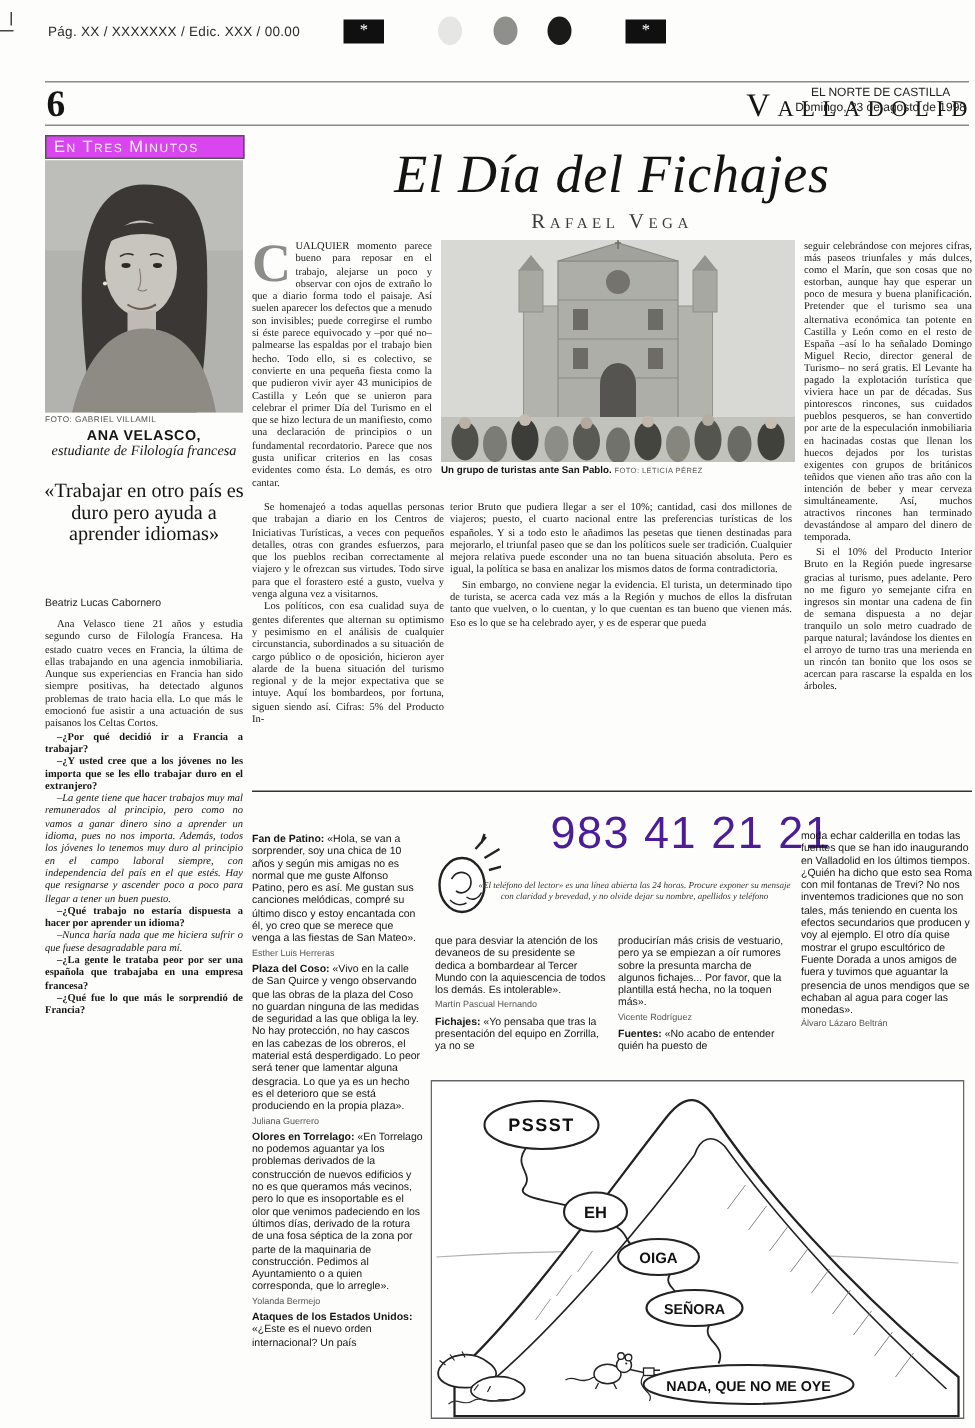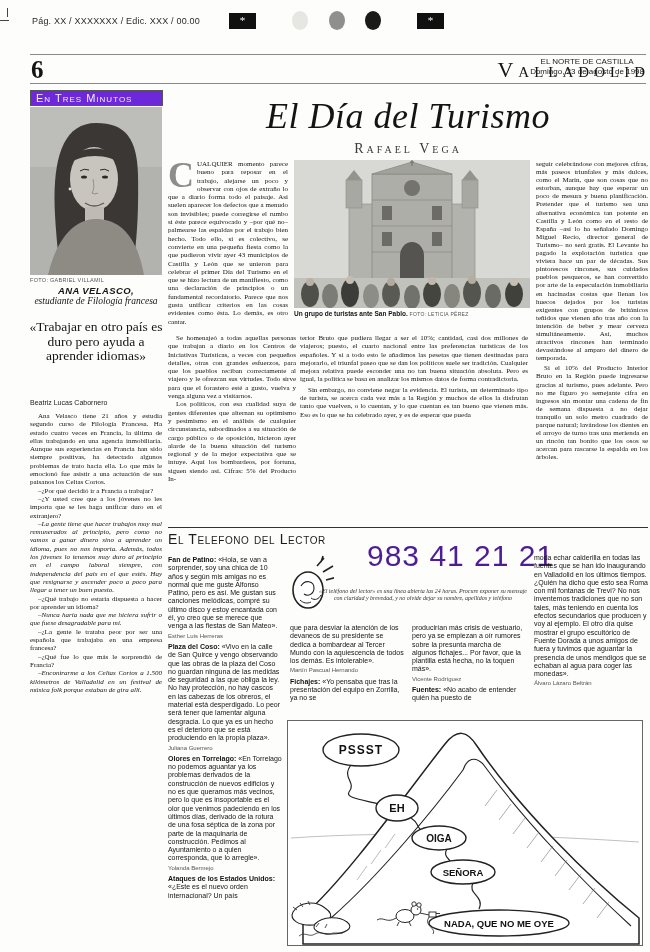--- a/index.html
+++ b/index.html
@@ -15,38 +15,38 @@
   .crop-mark-h{position:absolute;left:0;top:20px;width:9px;height:1px;background:#444;}
   
   .rule{position:absolute;left:30px;right:4px;border-top:1px solid #8a8a86;}
   .r1{top:54px}.r2{top:83px}
   .page-number{position:absolute;left:31px;top:56px;font-size:25px;font-weight:bold;}
   .section-title{position:absolute;left:0;right:0;top:57px;text-align:right;
         font-variant:small-caps;font-size:22px;letter-spacing:5px;}
   .paper-id{position:absolute;right:6px;top:57px;text-align:center;font-family:"Liberation Sans",sans-serif;
         font-size:8px;line-height:10px;color:#222;}
   
-  .kicker{position:absolute;left:30px;top:90px;width:126px;height:14px;background:#6d28d9;color:#f2f2f0;
+  .kicker{position:absolute;left:30px;top:90px;width:126px;height:14px;background:#d946ef;color:#f2f2f0;
         font-family:"Liberation Sans",sans-serif;font-variant:small-caps;font-size:11px;line-height:14px;
         padding-left:5px;letter-spacing:1px;border:1px solid #555;}
   .portrait{position:absolute;left:30px;top:107px;width:132px;height:168px;background:#b4b4b0;}
   .photo-credit{position:absolute;left:30px;top:277px;font-family:"Liberation Sans",sans-serif;
         font-size:5.5px;color:#555;letter-spacing:.3px;}
   .person-name{position:absolute;left:30px;top:285px;width:132px;text-align:center;
-        font-family:"Liberation Sans",sans-serif;font-size:9.5px;font-weight:bold;letter-spacing:.4px;font-style:italic;}
+        font-family:"Liberation Sans",sans-serif;font-size:9.5px;font-weight:bold;letter-spacing:.4px;}
   .person-role{position:absolute;left:30px;top:296px;width:132px;text-align:center;
         font-style:italic;font-size:9.5px;line-height:10.5px;}
   .side-quote{position:absolute;left:28px;top:320px;width:136px;text-align:center;
         font-size:13.5px;line-height:14.5px;}
   .side-byline{position:absolute;left:30px;top:399px;font-family:"Liberation Sans",sans-serif;
         font-size:7px;color:#222;}
   .interview{position:absolute;left:30px;top:412px;width:132px;height:536px;overflow:hidden;
         font-size:7px;line-height:8.3px;text-align:justify;}
   .interview p{margin:0;text-indent:8px;}
-  .interview p.q{font-weight:normal;}
+  .interview p.q{font-weight:bold;}
   .interview p.a{font-style:italic;}
   
   .art-title{position:absolute;left:168px;top:95px;width:480px;text-align:center;
         font-style:italic;font-size:36px;letter-spacing:.5px;}
   .art-author{position:absolute;left:168px;top:141px;width:480px;text-align:center;
         font-variant:small-caps;font-size:14px;letter-spacing:3px;color:#3a3a3a;}
   .art-body{position:absolute;left:168px;top:160px;width:480px;height:358px;}
   .art-flex{display:flex;gap:6px;}
   .art-leftgroup{width:362px;}
   .art-row1{display:flex;gap:6px;}
@@ -131,30 +131,29 @@
   </div>
   <div class="photo-credit">FOTO: GABRIEL VILLAMIL</div>
   <div class="person-name">ANA VELASCO,</div>
   <div class="person-role">estudiante de Filología francesa</div>
   <div class="side-quote">«Trabajar en otro país es duro pero ayuda a aprender idiomas»</div>
   <div class="side-byline">Beatriz Lucas Cabornero</div>
 
   <div class="interview">
     <p class="intro">Ana Velasco tiene 21 años y estudia segundo curso de Filología Francesa. Ha estado cuatro veces en Francia, la última de ellas trabajando en una agencia inmobiliaria. Aunque sus experiencias en Francia han sido siempre positivas, ha detectado algunos problemas de trato hacia ella. Lo que más le emocionó fue asistir a una actuación de sus paisanos los Celtas Cortos.</p>
     <p class="q">–¿Por qué decidió ir a Francia a trabajar?</p>
-    <p class="q">–¿Y usted cree que a los jóvenes no les importa que se les haga unificar duro en el extranjero?</p>
+    <p class="q">–¿Y usted cree que a los jóvenes no les importa que se les ello trabajar duro en el extranjero?</p>
     <p class="a">–La gente tiene que hacer trabajos muy mal remunerados al principio, pero como no vamos a ganar dinero sino a aprender un idioma, pues no nos importa. Además, todos los jóvenes lo tenemos muy duro al principio en el campo laboral siempre, con independencia del país en el que estés. Hay que resignarse y ascender poco a poco para llegar a tener un buen puesto.</p>
     <p class="q">–¿Qué trabajo no estaría dispuesta a hacer por aprender un idioma?</p>
     <p class="a">–Nunca haría nada que me hiciera sufrir o que fuese desagradable para mí.</p>
     <p class="q">–¿La gente le trataba peor por ser una española que trabajaba en una empresa francesa?</p>
     <p class="q">–¿Qué fue lo que más le sorprendió de Francia?</p>
-    <p class="a">–Encontrarme a los Celtas Cortos a 1.500 kilómetros de Valladolid en un festival de música folk porque estaban de gira allí.</p>
-  </div>
-
-  <div class="art-title">El Día del Turismo</div>
+  </div>
+
+  <div class="art-title">El Día del Fichajes</div>
   <div class="art-author">Rafael Vega</div>
 
   <div class="art-body">
     <div class="art-flex">
       <div class="art-leftgroup">
         <div class="art-row1">
           <div class="art-col1">
             <span class="dropcap">C</span><span>UALQUIER momento parece bueno para reposar en el trabajo, alejarse un poco y observar con ojos de extraño lo que a diario forma todo el paisaje. Así suelen aparecer los defectos que a menudo son invisibles; puede corregirse el rumbo si éste parece equivocado y –por qué no– palmearse las espaldas por el trabajo bien hecho. Todo ello, si es colectivo, se convierte en una pequeña fiesta como la que pudieron vivir ayer 43 municipios de Castilla y León que se unieron para celebrar el primer Día del Turismo en el que se hizo lectura de un manifiesto, como una declaración de principios o un fundamental recordatorio. Parece que nos gusta unificar criterios en las cosas evidentes como ésta. Lo demás, es otro cantar.</span>
           </div>
           <div class="photo-block">
@@ -216,21 +215,20 @@
         </div>
       </div>
       <div class="art-col3">
         <p>seguir celebrándose con mejores cifras, más paseos triunfales y más dulces, como el Marín, que son cosas que no estorban, aunque hay que esperar un poco de mesura y buena planificación. Pretender que el turismo sea una alternativa económica tan potente en Castilla y León como en el resto de España –así lo ha señalado Domingo Miguel Recio, director general de Turismo– no será gratis. El Levante ha pagado la explotación turística que viviera hace un par de décadas. Sus pintorescos rincones, sus cuidados pueblos pesqueros, se han convertido por arte de la especulación inmobiliaria en hacinadas costas que llenan los huecos dejados por los turistas exigentes con grupos de británicos teñidos que vienen año tras año con la intención de beber y mear cerveza simultáneamente. Así, muchos atractivos rincones han terminado devastándose al amparo del dinero de temporada.</p>
         <p class="ind">Si el 10% del Producto Interior Bruto en la Región puede ingresarse gracias al turismo, pues adelante. Pero no me figuro yo semejante cifra en ingresos sin montar una cadena de fin de semana dispuesta a no dejar tranquilo un solo metro cuadrado de parque natural; lavándose los dientes en el arroyo de turno tras una merienda en un rincón tan bonito que los osos se acercan para rascarse la espalda en los árboles.</p>
       </div>
     </div>
   </div>
 
   <div class="tel-rule"></div>
-  <div class="tel-header">El Telefono del Lector</div>
 
   <div class="letters">
 
     <div class="phone-block">
       <div class="phone-icon">
         <svg width="46" height="60" viewBox="0 0 46 60">
           <ellipse cx="20" cy="36" rx="15" ry="18" fill="#fff" stroke="#222" stroke-width="1.6"></ellipse>
           <path d="M13,32 c4,-7 13,-5 13,2 c0,6 -6,9 -10,6" stroke="#222" stroke-width="1.1" fill="none"></path>
           <path d="M23,44 c4,3 8,1 10,-3 M12,46 c3,3 7,4 11,2" stroke="#222" stroke-width="1" fill="none"></path>
           <path d="M29,12 l7,-8 M35,18 l10,-6 M38,26 l11,-3 M33,8 l2,-6" stroke="#222" stroke-width="1.6"></path>

